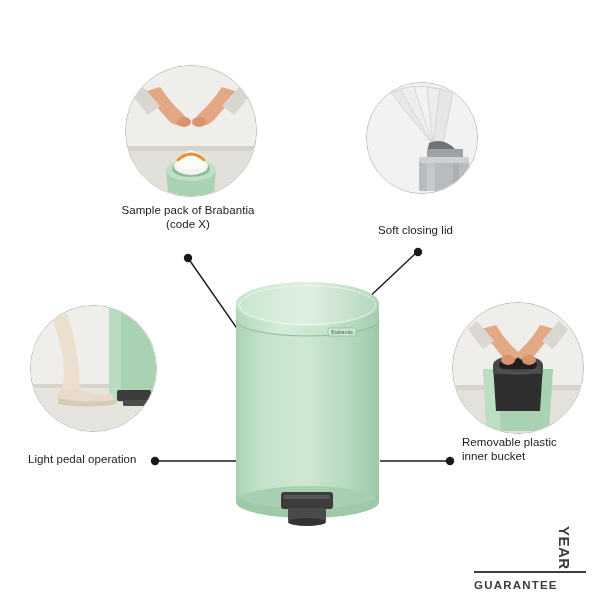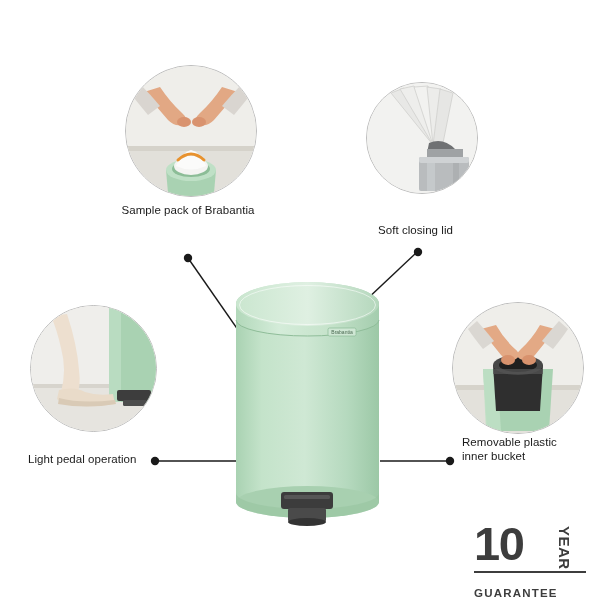--- a/index.html
+++ b/index.html
@@ -84,21 +84,21 @@
     position: absolute;
     left: 0;
     top: 49px;
     width: 112px;
     height: 2px;
     background: #3d3d3d;
   }
   .badge .guarantee {
     position: absolute;
     left: 0;
-    top: 65px;
+    top: 57px;
     font-size: 11.5px;
     font-weight: bold;
     letter-spacing: 1.2px;
     color: #3d3d3d;
   }
 </style>
 </head>
 <body>
 
 <div id="stage">
@@ -192,20 +192,21 @@
       <path d="M14,18 q10,10 20,22 l-12,9 q-10,-12 -18,-22 Z" fill="#d9d5d0"></path>
 
       <path d="M112,26 q-12,14 -24,28 q-8,8 -16,4 q-6,-4 2,-11 q12,-11 22,-26 Z" fill="#e2a884"></path>
       <path d="M116,18 q-10,10 -20,22 l12,9 q10,-12 18,-22 Z" fill="#d9d5d0"></path>
       <ellipse cx="58" cy="56" rx="7" ry="5" fill="#d9936f"></ellipse>
       <ellipse cx="73" cy="56" rx="7" ry="5" fill="#d9936f"></ellipse>
     </svg>
   </div>
   <div class="caption center" style="left:88px; top:203px; width:200px;">
     <div>Sample pack of Brabantia</div>
+    <div>(code X)</div>
   </div>
 
   <div class="photo-circle" style="left:366px; top:82px; width:110px; height:110px;">
     <svg width="110" height="110" viewBox="0 0 110 110">
       <rect x="0" y="0" width="110" height="110" fill="#f2f2f0"></rect>
 
       <g fill="#e8e8e6" stroke="#cfcfcd" stroke-width="0.8">
         <path d="M66,62 L24,10 l13,-5 L72,56 Z"></path>
         <path d="M66,62 L33,6 l14,-3 L73,57 Z" fill="#eeeeec"></path>
         <path d="M66,62 L47,4 l14,-1 L74,58 Z" fill="#f2f2f0"></path>
@@ -270,19 +271,18 @@
       <ellipse cx="55" cy="57" rx="7" ry="5" fill="#d8926d"></ellipse>
       <ellipse cx="76" cy="57" rx="7" ry="5" fill="#d8926d"></ellipse>
     </svg>
   </div>
   <div class="caption left" style="left:462px; top:435px; width:150px;">
     <div>Removable plastic</div>
     <div>inner bucket</div>
   </div>
 
   <div class="badge">
-    <div class="ten">10</div>
     <div class="year">YEAR</div>
     <div class="rule"></div>
     <div class="guarantee">GUARANTEE</div>
   </div>
 
 </div>
 
 </body></html>

